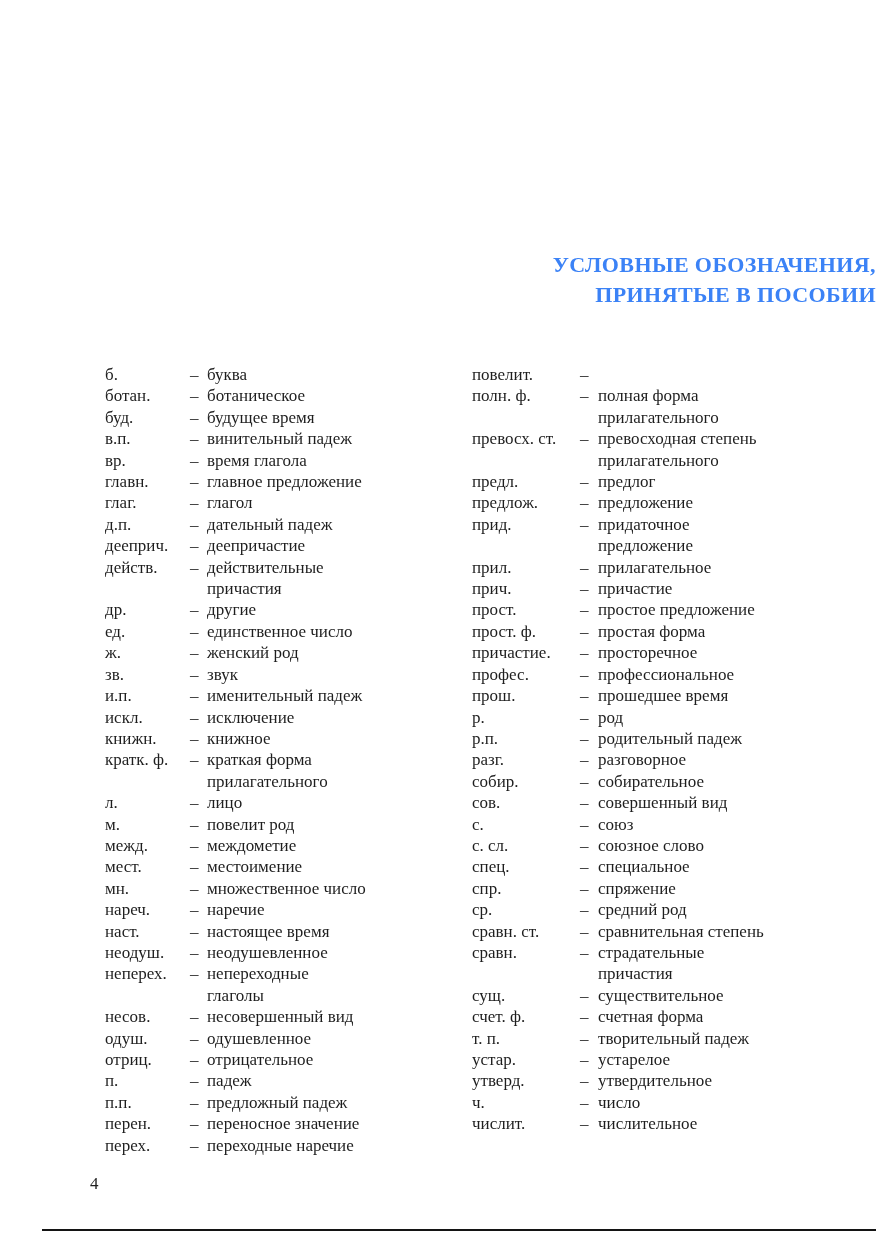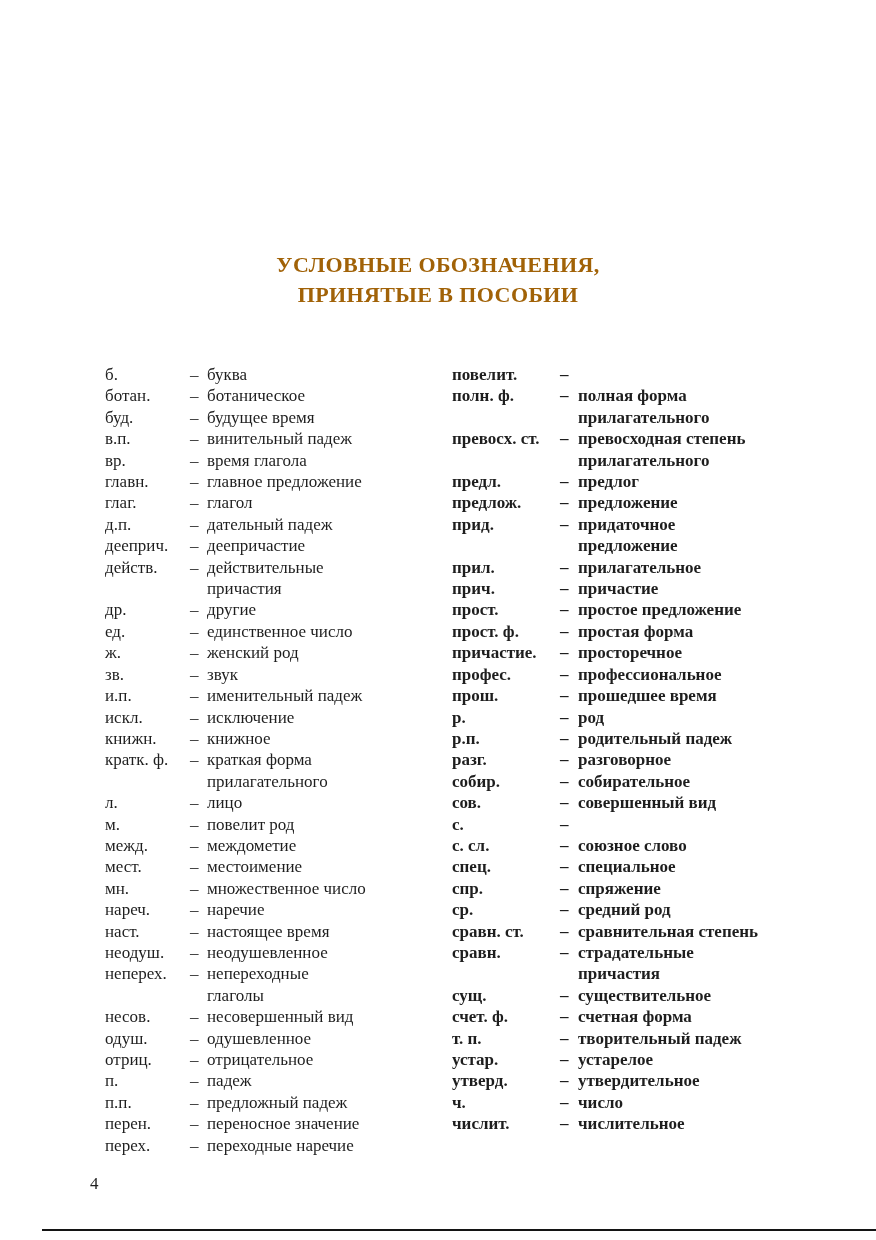--- a/index.html
+++ b/index.html
@@ -14,49 +14,48 @@
     background: #ffffff;
     overflow: hidden;
     font-family: "Liberation Serif", "DejaVu Serif", serif;
     color: #1e1e1e;
   }
   .title {
     position: absolute;
     top: 250px;
     left: 0;
     width: 876px;
-    text-align: center;
+    text-align: right;
     font-weight: bold;
     font-size: 22px;
     line-height: 30px;
     letter-spacing: 0.4px;
-    color: #a16207;
+    color: #3b82f6;
   }
   .columns {
     position: absolute;
     top: 364px;
     left: 0;
     width: 876px;
   }
   .col {
     position: absolute;
     top: 0;
     font-size: 17px;
     line-height: 21.4px;
   }
   .col-left {
     left: 105px;
     width: 296px;
     --abbrw: 85px;
     --dashw: 17px;
   }
   .col-right {
-    left: 452px;
+    left: 472px;
     width: 330px;
-    font-weight: bold;
     --abbrw: 108px;
     --dashw: 18px;
   }
   .row {
     display: grid;
     grid-template-columns: var(--abbrw) var(--dashw) 1fr;
     align-items: start;
   }
   .abbr {
     white-space: nowrap;
@@ -358,20 +357,21 @@
           <span class="def">собирательное</span>
         </div>
         <div class="row">
           <span class="abbr">сов.</span>
           <span class="dash">–</span>
           <span class="def">совершенный вид</span>
         </div>
         <div class="row">
           <span class="abbr">с.</span>
           <span class="dash">–</span>
+          <span class="def">союз</span>
         </div>
         <div class="row">
           <span class="abbr">с. сл.</span>
           <span class="dash">–</span>
           <span class="def">союзное слово</span>
         </div>
         <div class="row">
           <span class="abbr">спец.</span>
           <span class="dash">–</span>
           <span class="def">специальное</span>

